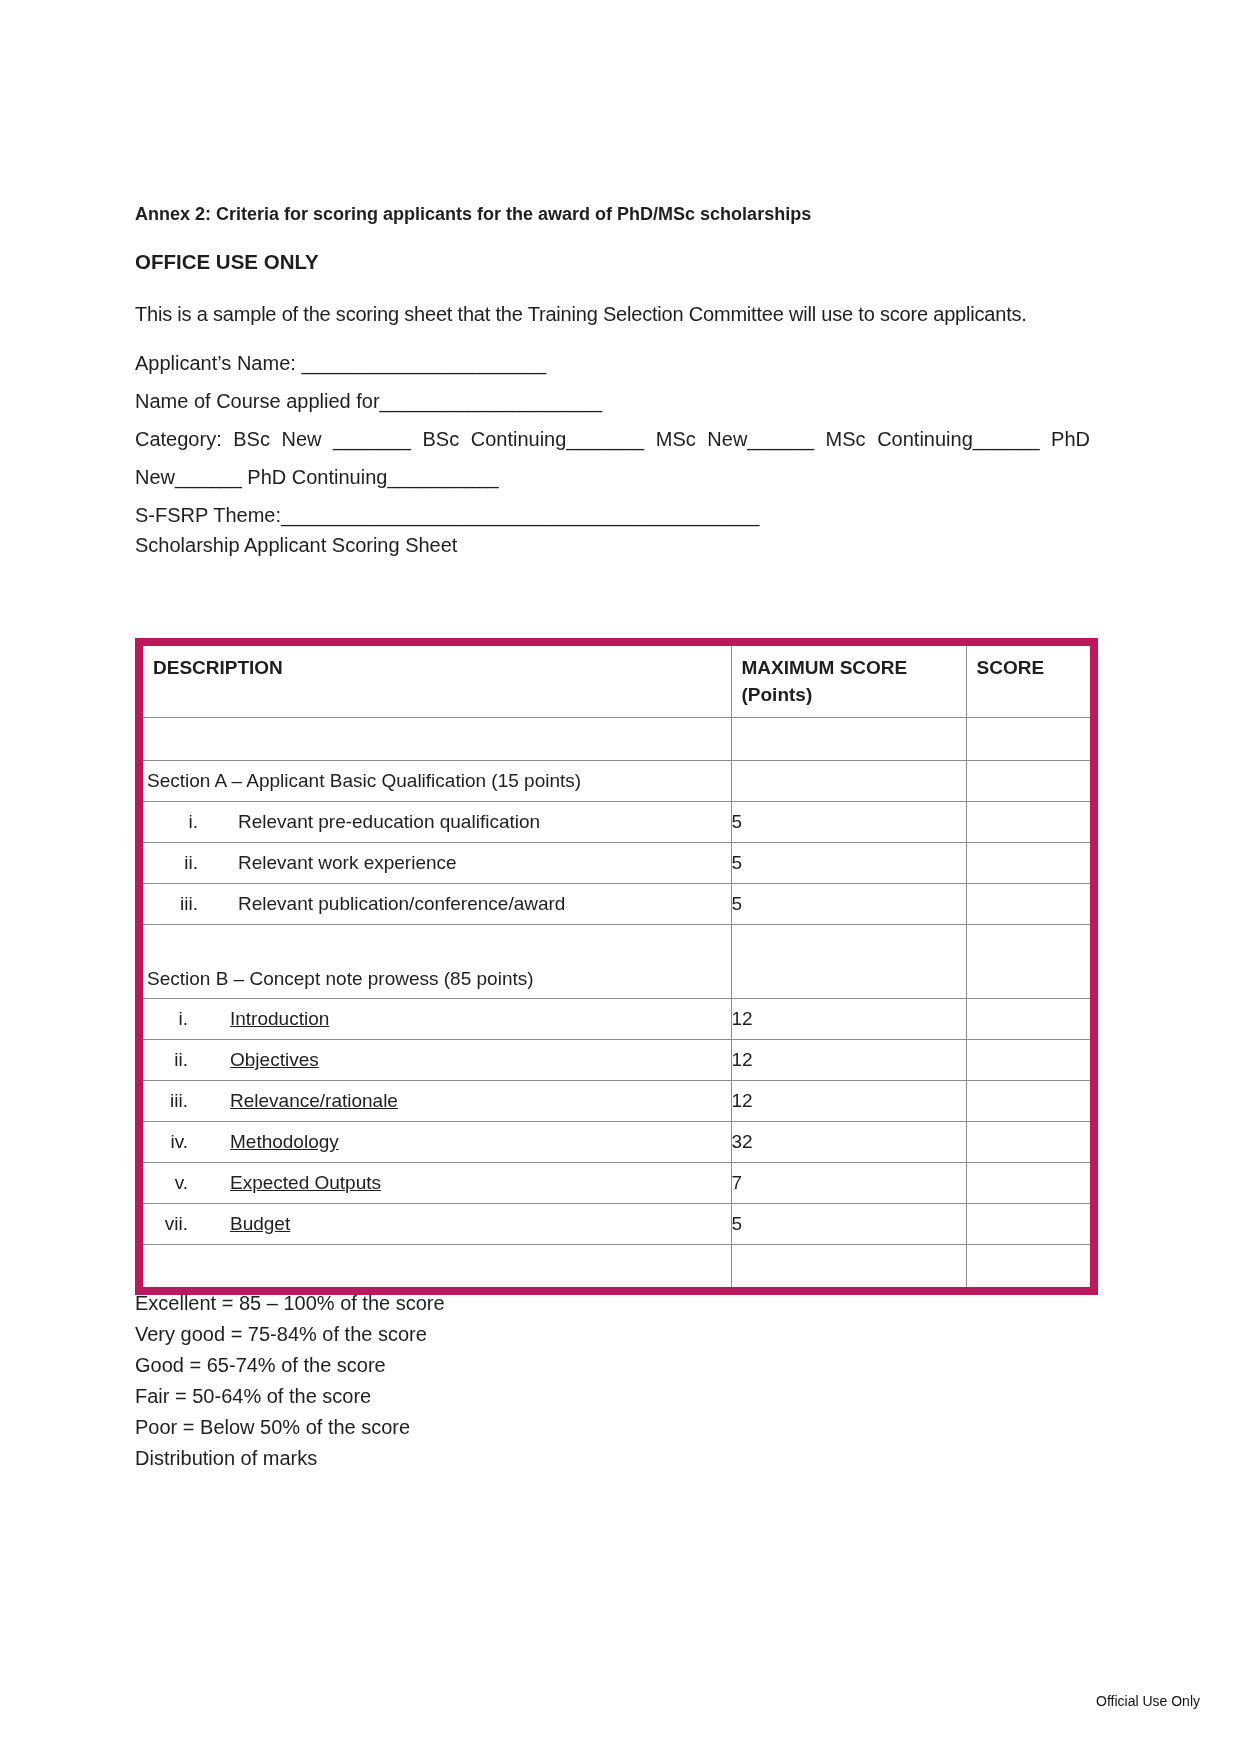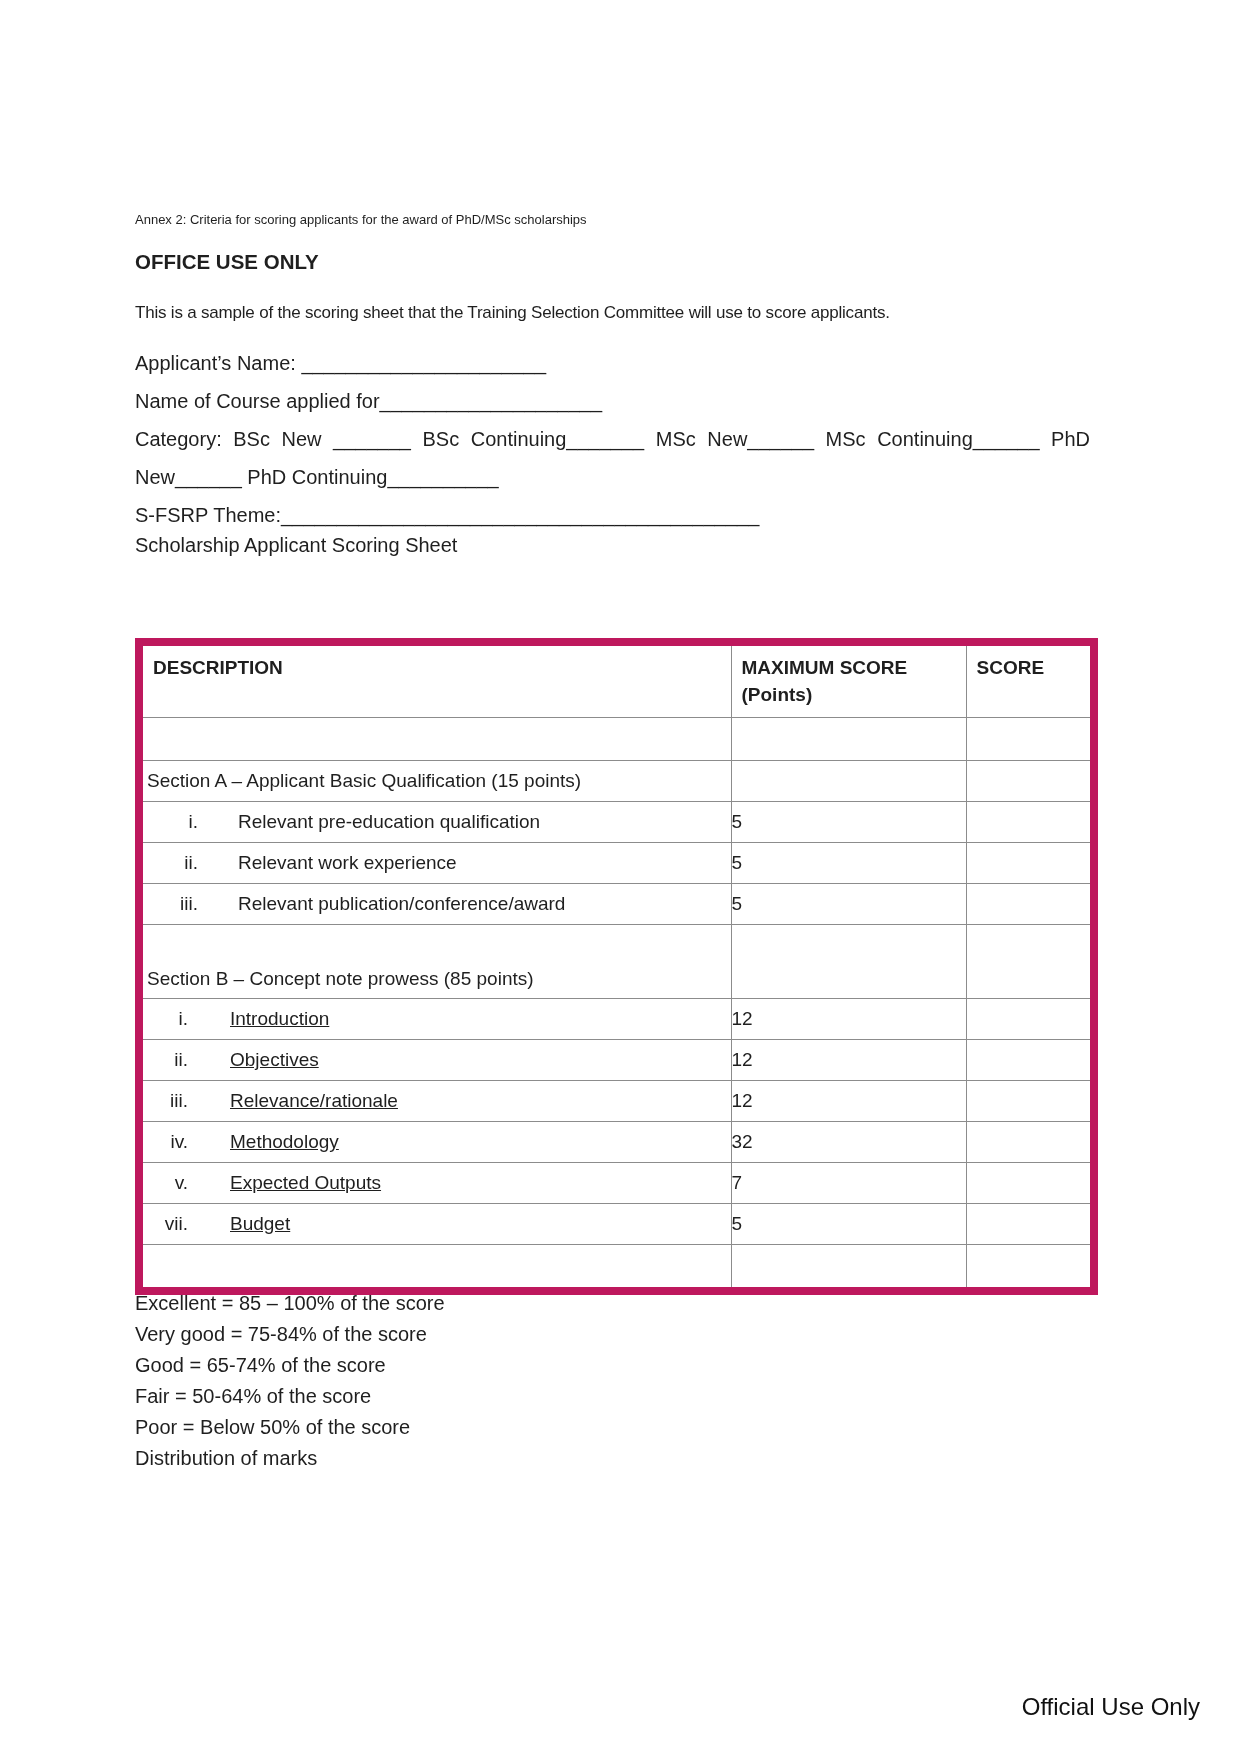--- a/index.html
+++ b/index.html
@@ -7,23 +7,23 @@
     position:relative;
     width:1240px;height:1755px;
     background:#ffffff;
     font-family:"Liberation Sans", sans-serif;
     color:#1f1f1f;
     font-size:20px;
     margin:0 auto;
     overflow:hidden;
   }
   .abs{position:absolute;left:135px;right:150px;}
-  .title{top:212px;font-weight:normal;font-size:13px;}
+  .title{top:204px;font-weight:bold;font-size:18px;}
   .office{top:250px;font-weight:bold;font-size:20.5px;}
-  .intro{top:303px;font-size:17px;letter-spacing:-0.2px;}
+  .intro{top:303px;font-size:20px;letter-spacing:-0.2px;}
   .f-name{top:352px;}
   .f-course{top:390px;}
   .f-cat1{top:428px;text-align:justify;text-align-last:justify;}
   .f-cat2{top:466px;}
   .f-theme{top:504px;}
   .caption{top:534px;}
   table.scoring{
     position:absolute;left:135px;top:638px;
     width:955px;
     border-collapse:collapse;
@@ -51,21 +51,21 @@
   tr.r-item td{height:40px;vertical-align:middle;}
   td.max-cell{padding-left:10px;}
   .rn{display:inline-block;text-align:right;}
   .g-A .rn{width:55px;}
   .g-A .lbl{margin-left:40px;}
   .g-B .rn{width:45px;}
   .g-B .lbl{margin-left:42px;text-decoration:underline;}
   .legend{top:1288px;line-height:31px;}
   .footer{
     position:absolute;right:40px;top:1693px;
-    font-size:24px;color:#111;
+    font-size:14px;color:#111;
   }
 </style>
 </head>
 <body>
 
 <div class="page">
 
   <div class="abs title">Annex 2: Criteria for scoring applicants for the award of PhD/MSc scholarships</div>
   <div class="abs office">OFFICE USE ONLY</div>
   <div class="abs intro">This is a sample of the scoring sheet that the Training Selection Committee will use to score applicants.</div>

